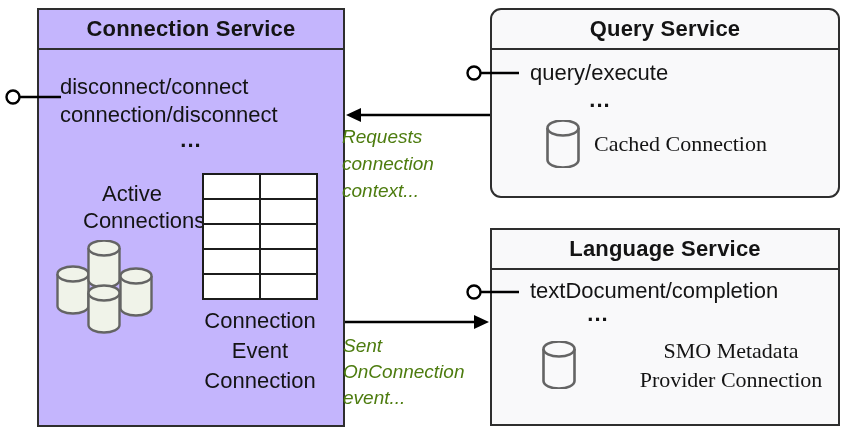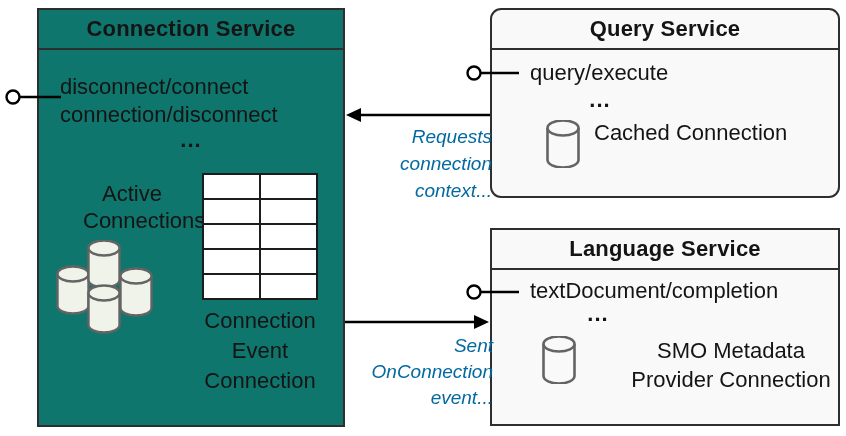--- a/index.html
+++ b/index.html
@@ -11,21 +11,21 @@
     width: 846px;
     height: 436px;
     background: #ffffff;
     overflow: hidden;
   }
 
   .box {
     position: absolute;
     border: 2px solid #2e2e2e;
   }
-  .box.conn  { background: #0f766e; }
+  .box.conn  { background: #c4b5fd; }
   .box.light { background: #f9f9fa; }
 
   .box-header {
     height: 40px;
     border-bottom: 2px solid #2e2e2e;
     display: flex;
     align-items: center;
     justify-content: center;
     font-weight: bold;
     font-size: 22px;
@@ -59,31 +59,32 @@
     border: 2px solid #1c1c1c;
     background: #1c1c1c;
     grid-gap: 2px;
   }
   .cb-cell { background: #ffffff; }
 
   
   .icon-row {
     position: absolute;
     display: flex;
-    align-items: flex-start;
+    align-items: center;
+    font-family: Liberation Serif, serif;
   }
   .icon-row .txt { font-size: 22px; }
 
   
   .flow-label {
     position: absolute;
     font-style: italic;
     font-size: 19px;
-    text-align: right;
-    color: #0369a1;
+    text-align: left;
+    color: #4d7c0f;
   }
 
   .overlay {
     position: absolute;
     left: 0; top: 0;
     width: 846px; height: 436px;
     pointer-events: none;
   }
 
   .cluster-svg { position: absolute; }

